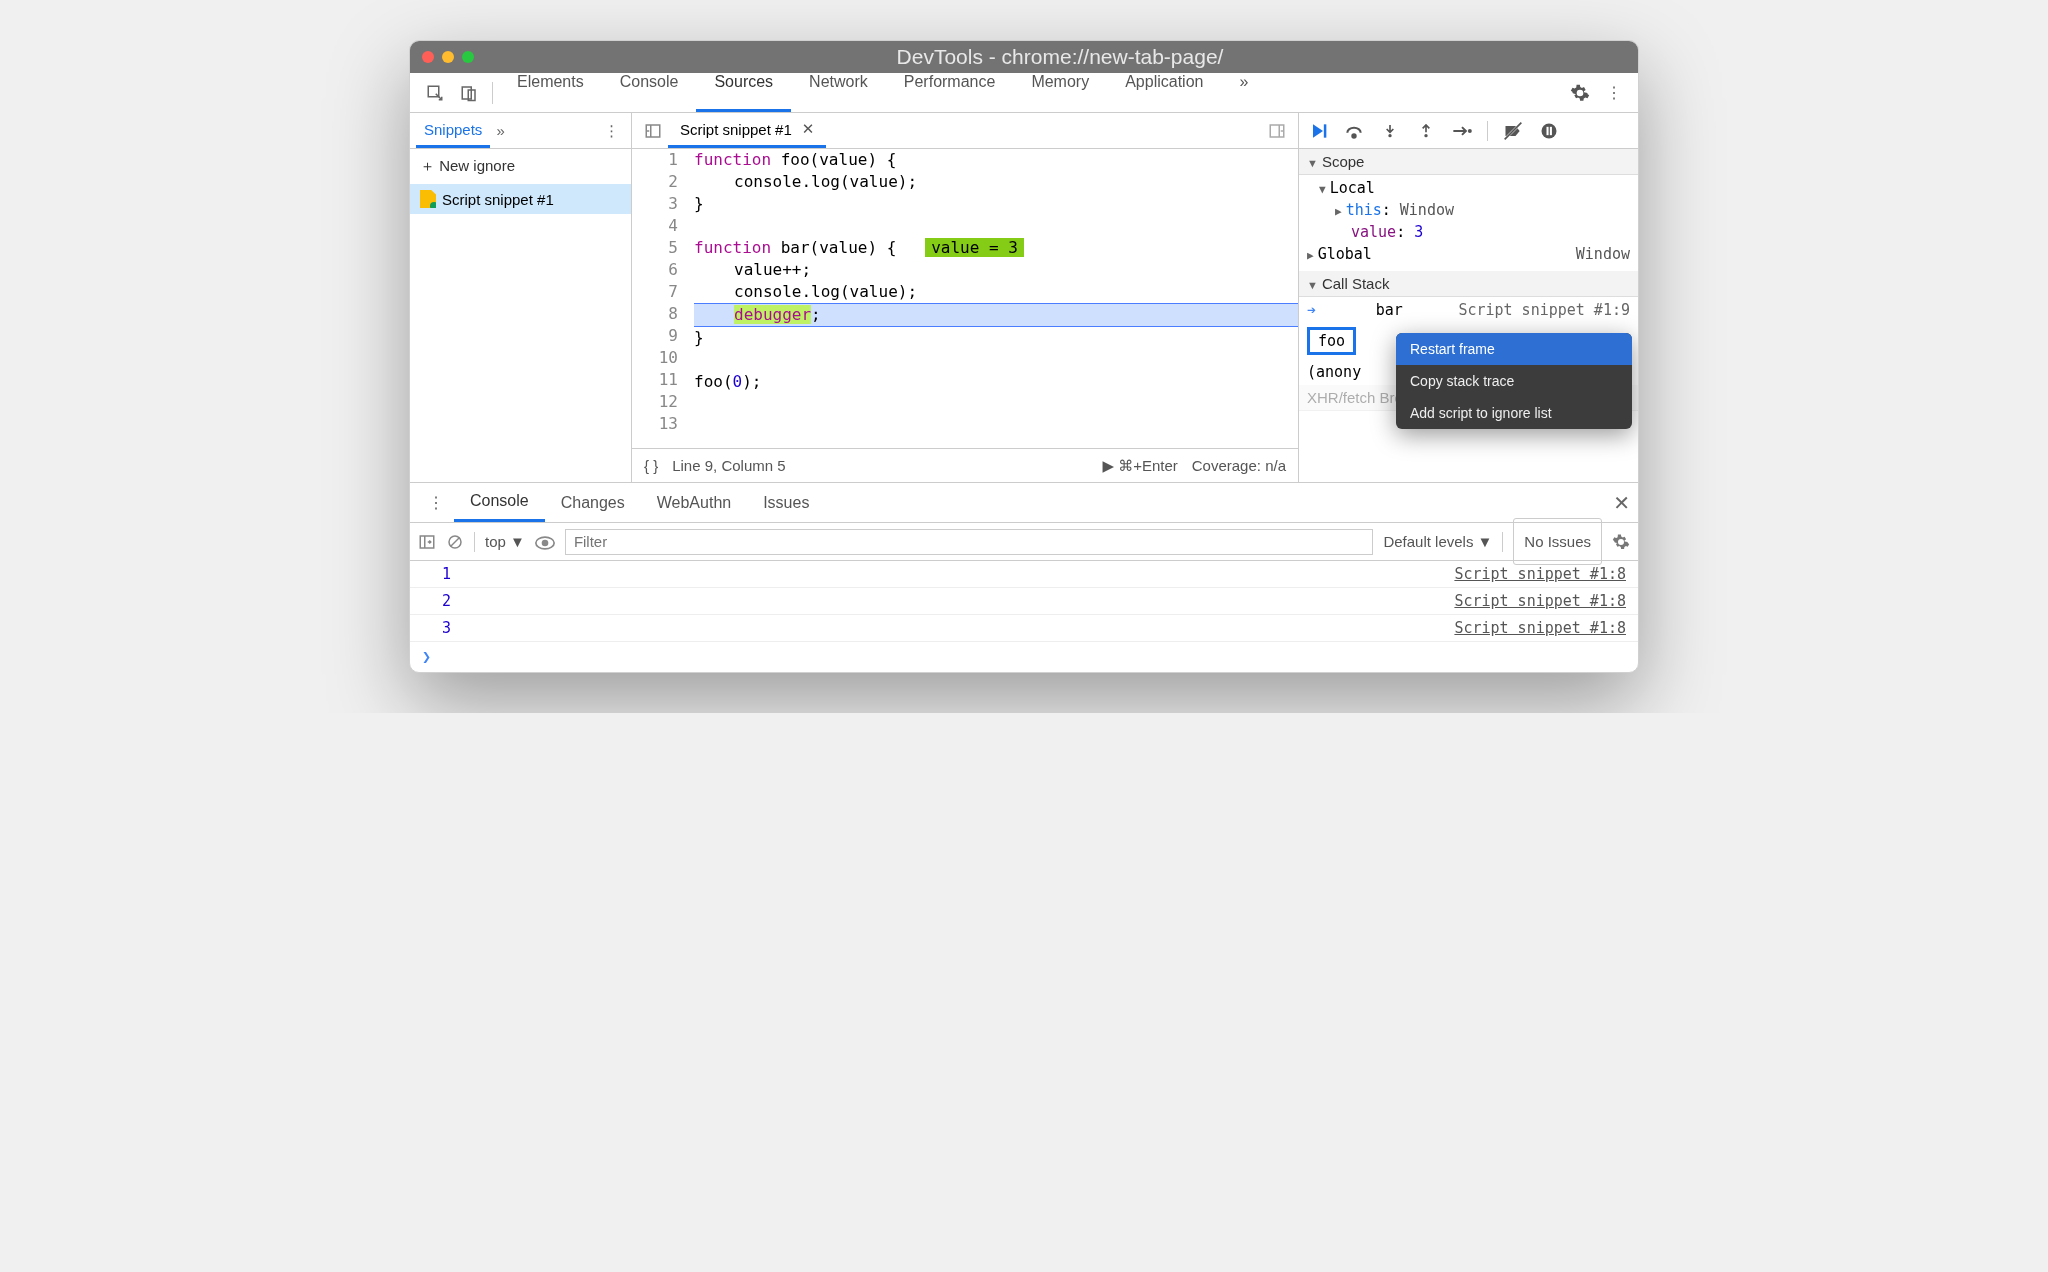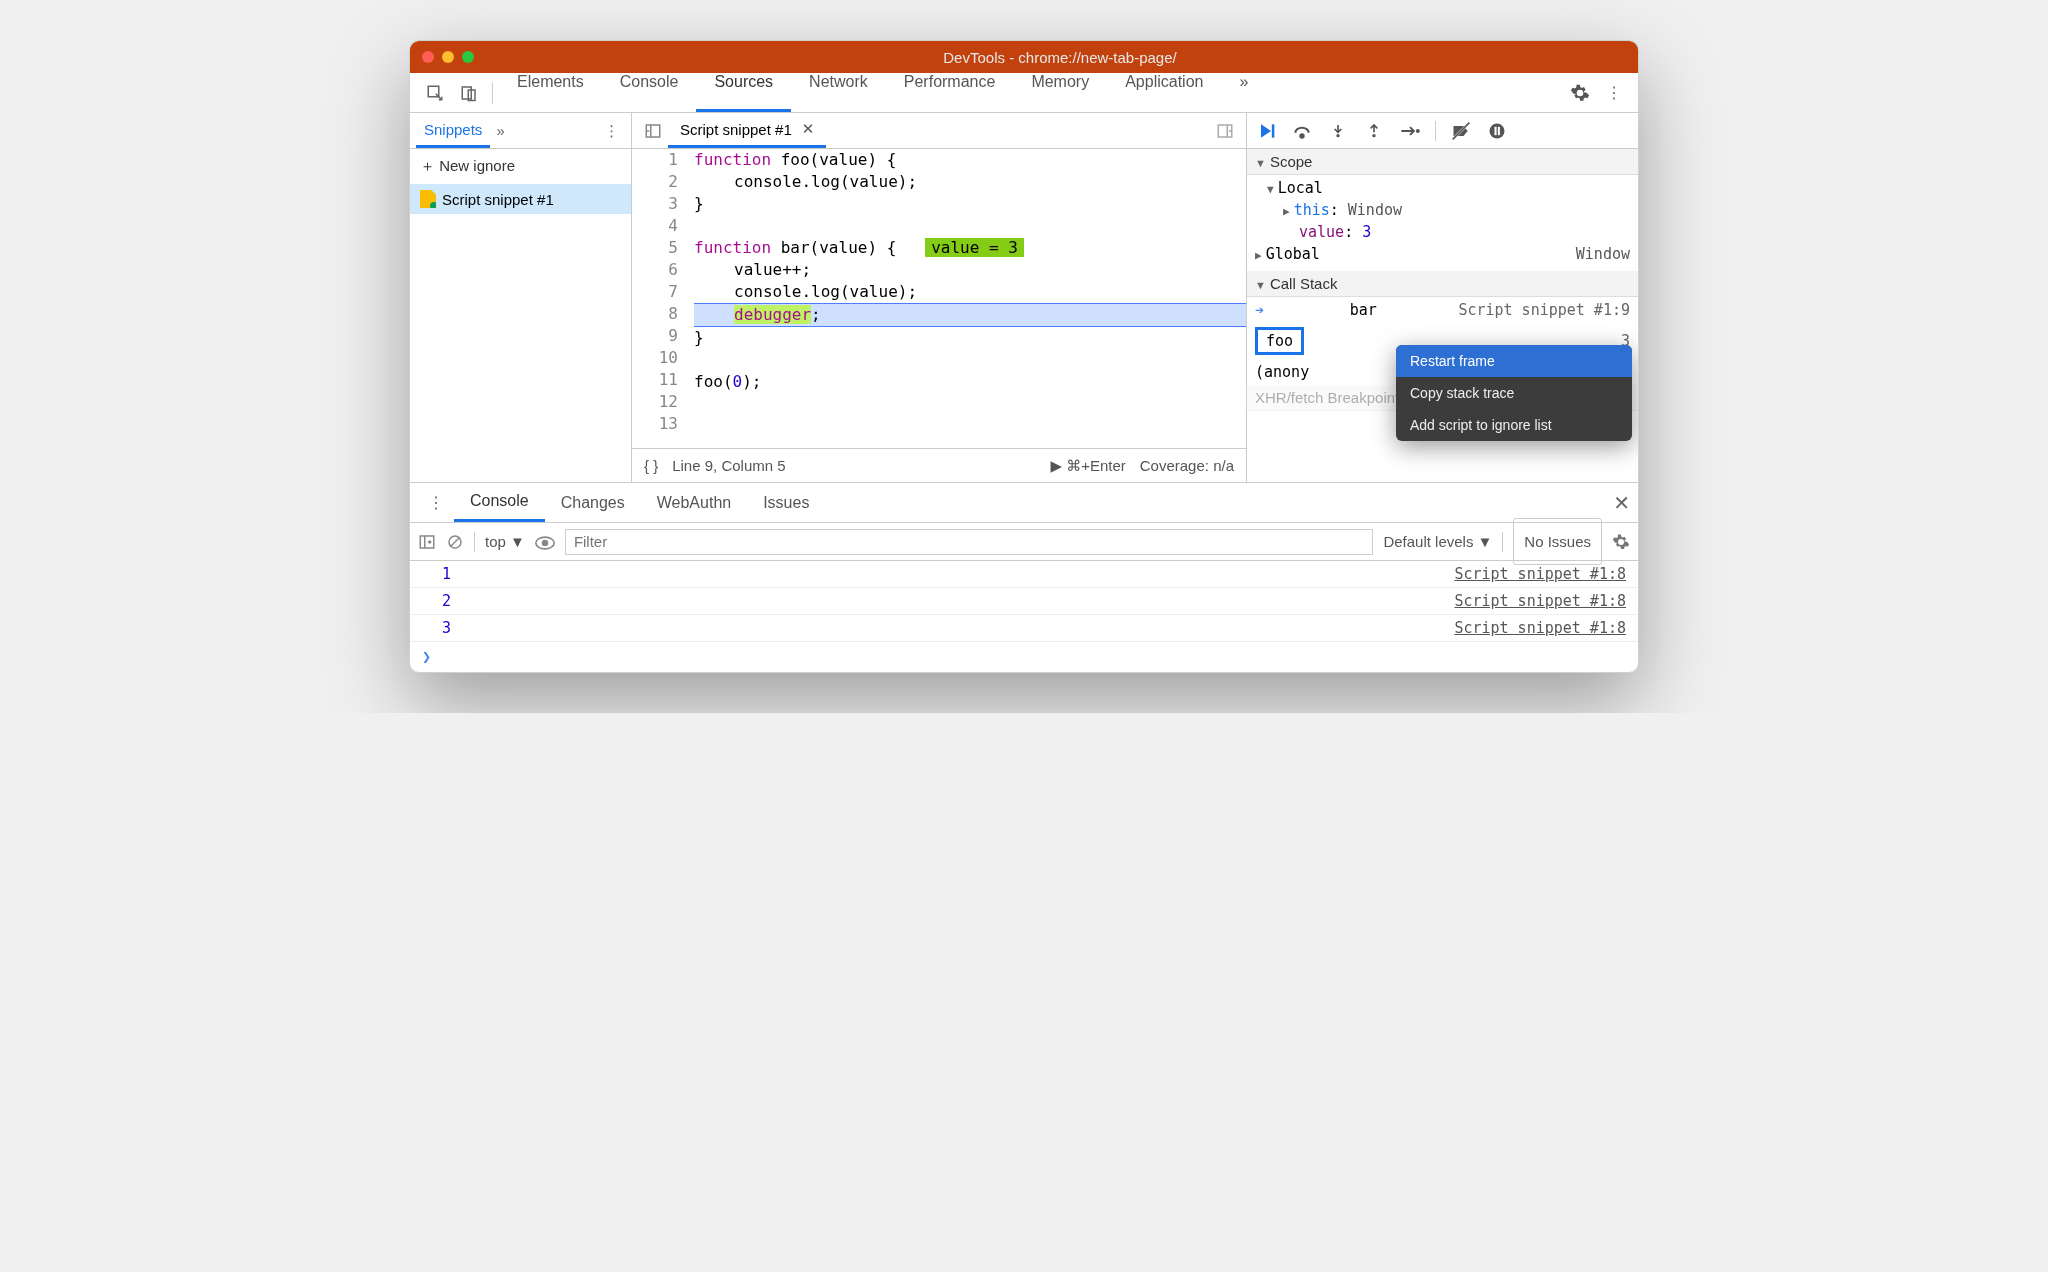--- a/index.html
+++ b/index.html
@@ -14,27 +14,27 @@
 }
 .window {
   width: 1230px;
   background: #fff;
   border-radius: 10px;
   box-shadow: 0 30px 80px rgba(0,0,0,0.35);
   overflow: hidden;
   border: 1px solid #d0d0d0;
 }
 .titlebar {
-  background: #c2410c;
+  background: #737373;
   color: #ddd;
   height: 32px;
   display: flex;
   align-items: center;
   padding: 0 12px;
-  font-size: 15px;
+  font-size: 21px;
 }
 .traffic { display: flex; gap: 8px; margin-right: 20px; }
 .dot { width: 12px; height: 12px; border-radius: 50%; }
 .dot.red { background: #ff5f57; }
 .dot.yellow { background: #febc2e; }
 .dot.green { background: #28c840; }
 .titlebar-title { flex: 1; text-align: center; font-weight: 500; color: #e8e8e8; }
 
 .maintabs {
   display: flex;
@@ -146,21 +146,21 @@
   align-items: center;
   padding: 0 12px;
   font-size: 15px;
   color: #555;
   gap: 14px;
 }
 .ed-status .spacer { flex: 1; }
 
 
 .rightpanel {
-  width: 392px;
+  width: 340px;
   border-left: 1px solid #ccc;
   display: flex;
   flex-direction: column;
   font-size: 15px;
   font-family: "Menlo", "Consolas", monospace;
   position: relative;
 }
 .dbg-toolbar {
   height: 36px;
   display: flex;
@@ -203,21 +203,21 @@
 .stack-row .loc { color: #666; }
 .foo-highlight {
   border: 3px solid #1a73e8;
   border-radius: 0;
   padding: 2px 8px;
 }
 
 
 .ctx-menu {
   position: absolute;
-  top: 232px;
+  top: 220px;
   right: 6px;
   background: #3c3c3c;
   border-radius: 6px;
   box-shadow: 0 6px 24px rgba(0,0,0,0.4);
   overflow: hidden;
   width: 236px;
   font-family: -apple-system, sans-serif;
   font-size: 14px;
   color: #eee;
   z-index: 10;

